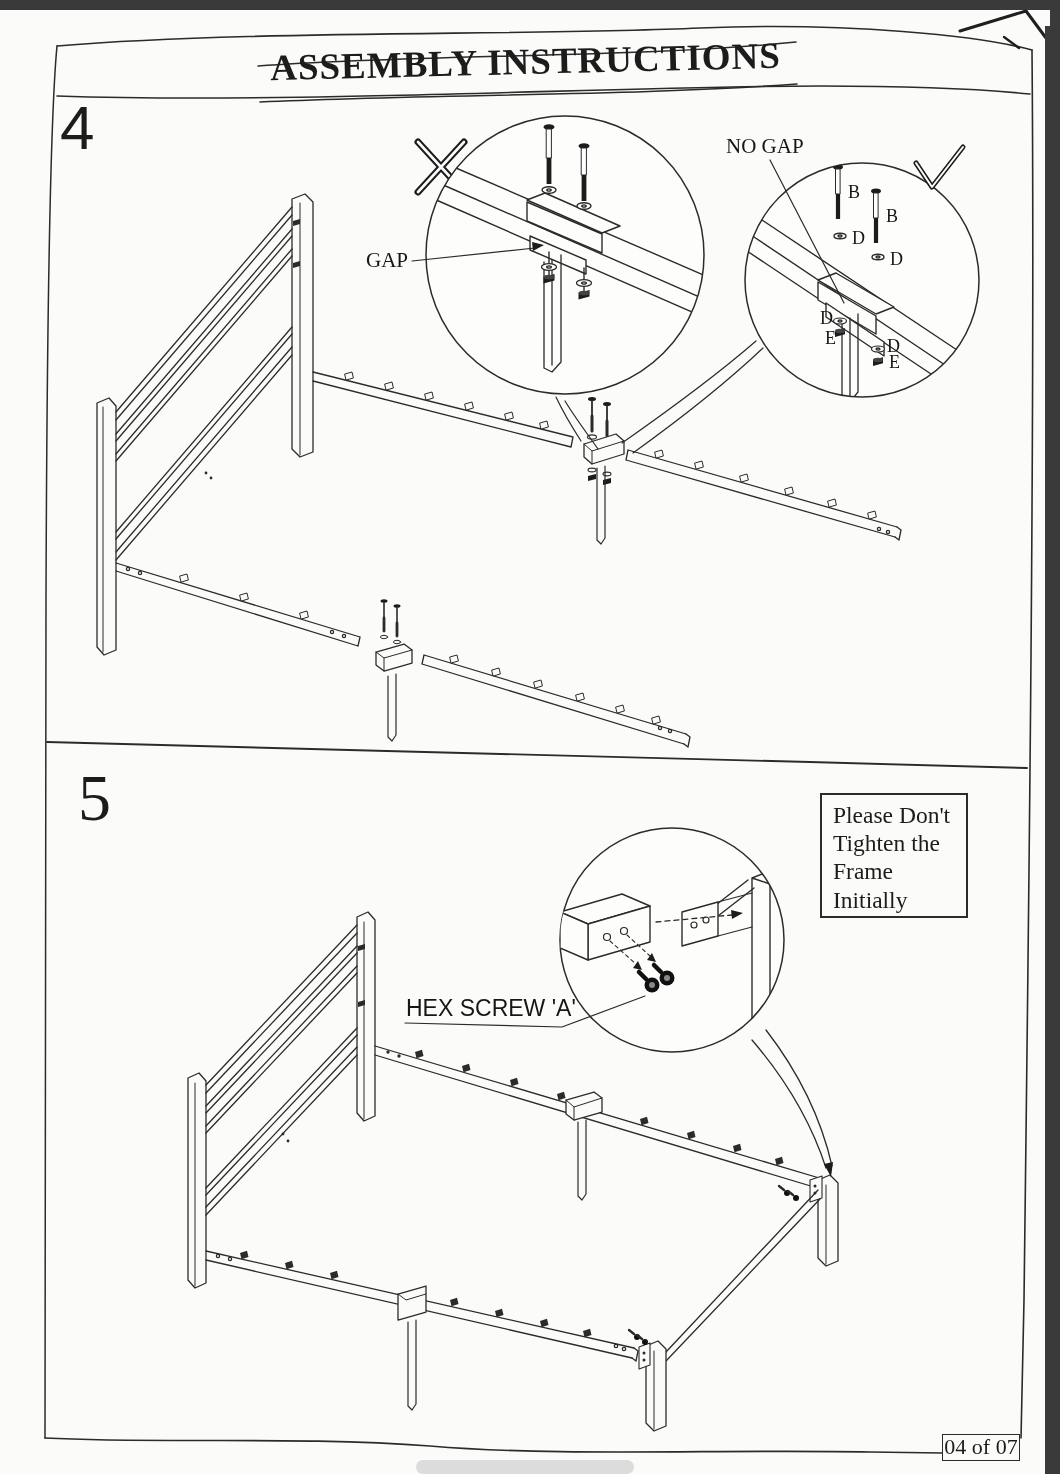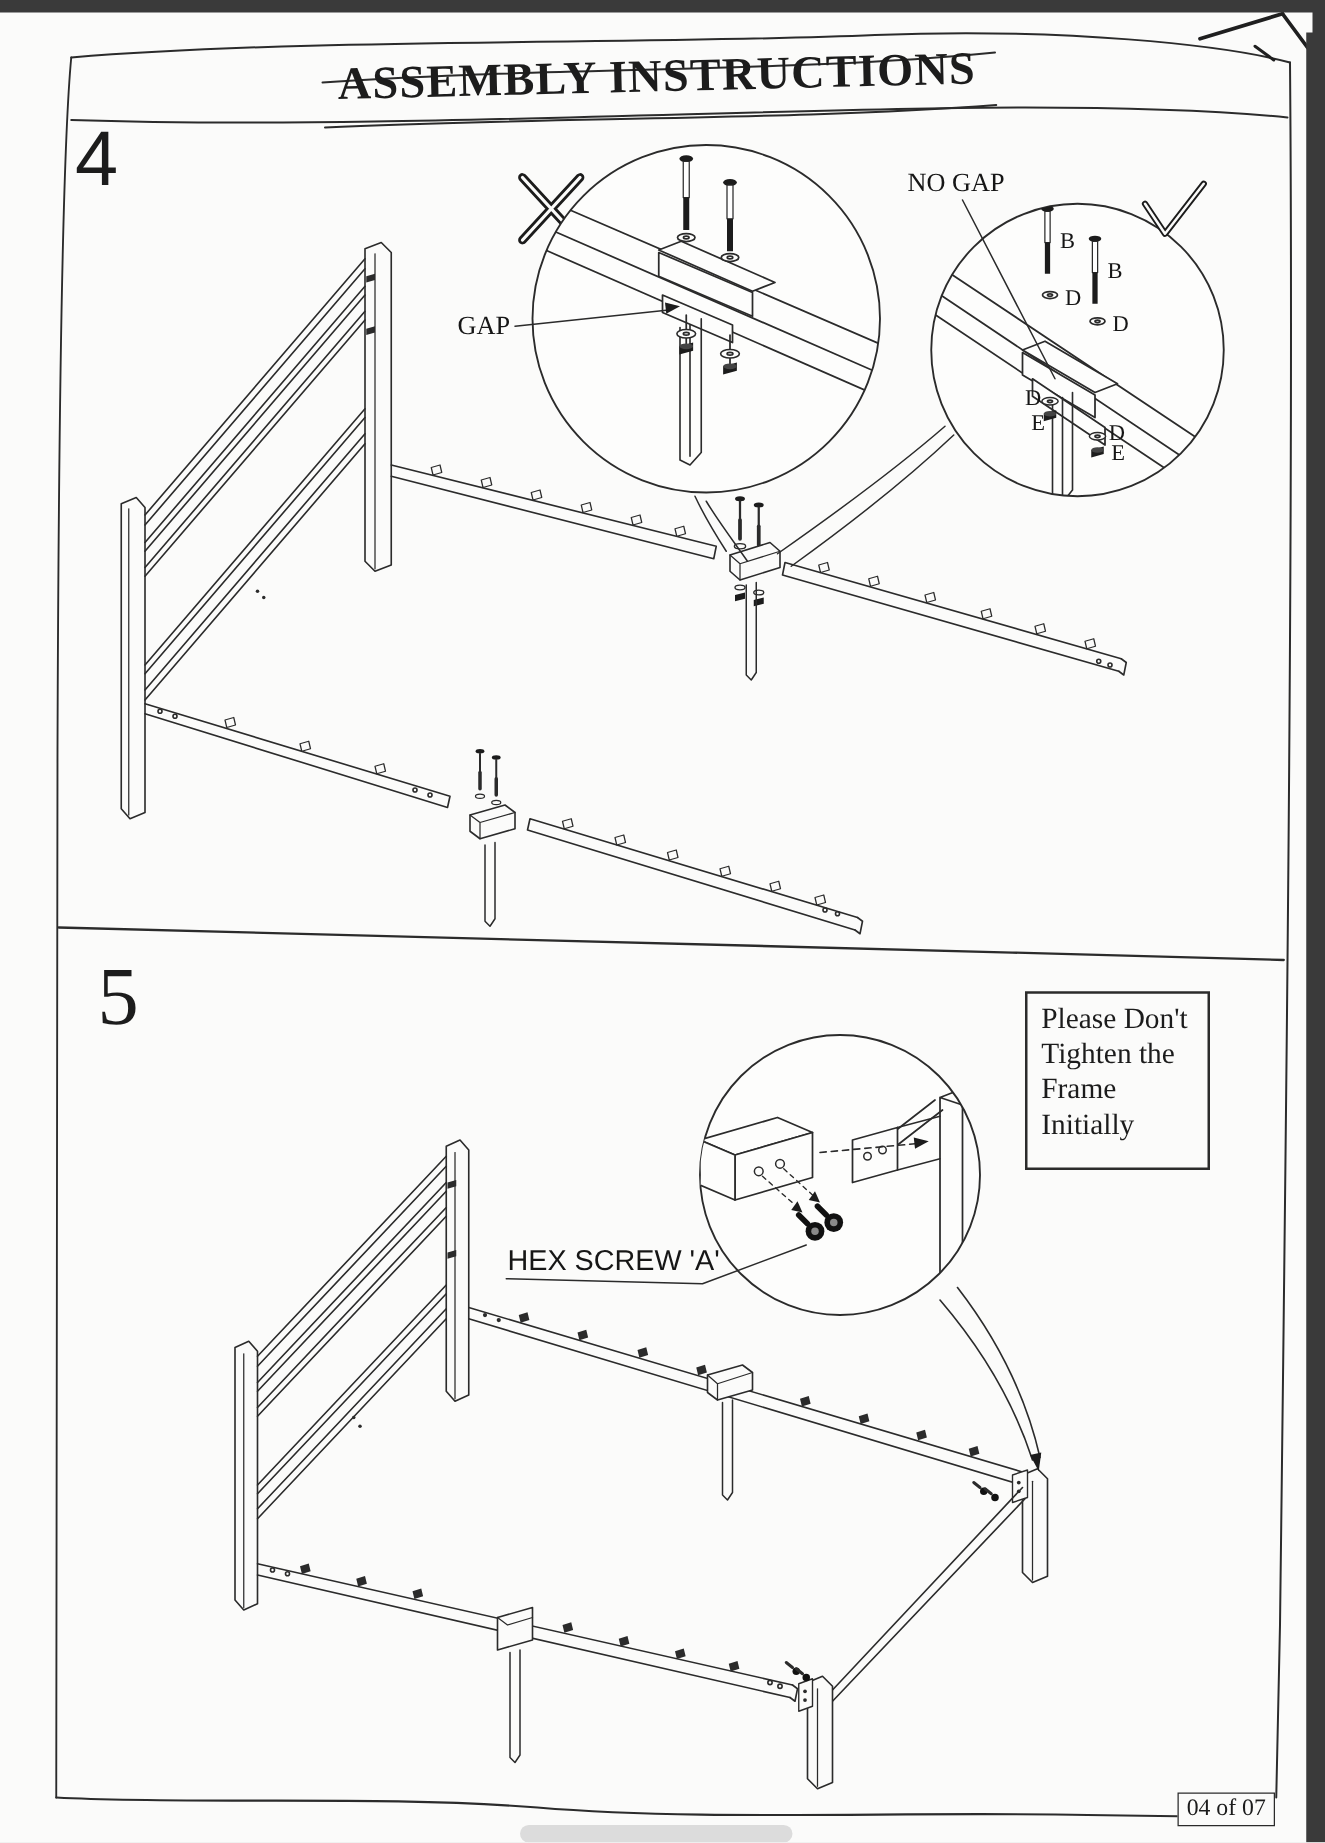--- a/index.html
+++ b/index.html
@@ -8,24 +8,24 @@
   .art{position:absolute;left:0;top:0;}
   .overlay{position:absolute;z-index:5;}
   .title{left:238px;top:40px;width:575px;text-align:center;
          font-family:"Liberation Serif",serif;font-weight:bold;font-size:37px;
          letter-spacing:1px;transform:rotate(-1.4deg);white-space:nowrap;}
   .step-num-4{left:60px;top:92px;font-family:"Liberation Sans",sans-serif;
               font-size:62px;font-weight:500;}
   .step-num-5{left:78px;top:760px;font-family:"Liberation Serif",serif;
               font-size:66px;font-weight:400;}
   .note-box{left:820px;top:793px;width:148px;box-sizing:border-box;
-            border:2px solid #2b2b2b;padding:6px 6px 20px 11px;
+            border:2px solid #2b2b2b;padding:6px 6px 2px 11px;
             font-size:23.5px;line-height:1.2;background:#fbfbfa;}
   .page-box{left:942px;top:1434px;width:78px;height:27px;box-sizing:border-box;
-            border:1.8px solid #2b2b2b;font-size:19px;line-height:24px;
+            border:1.8px solid #2b2b2b;font-size:22px;line-height:24px;
             text-align:center;background:#fbfbfa;}
   svg text{fill:#161616;}
   .lbl{font-family:"Liberation Serif",serif;font-size:21px;}
   .lbl-sm{font-family:"Liberation Serif",serif;font-size:18px;}
   .lbl-sans{font-family:"Liberation Sans",sans-serif;font-size:23px;}
 </style>
 </head>
 <body>
 
 <div class="canvas">

